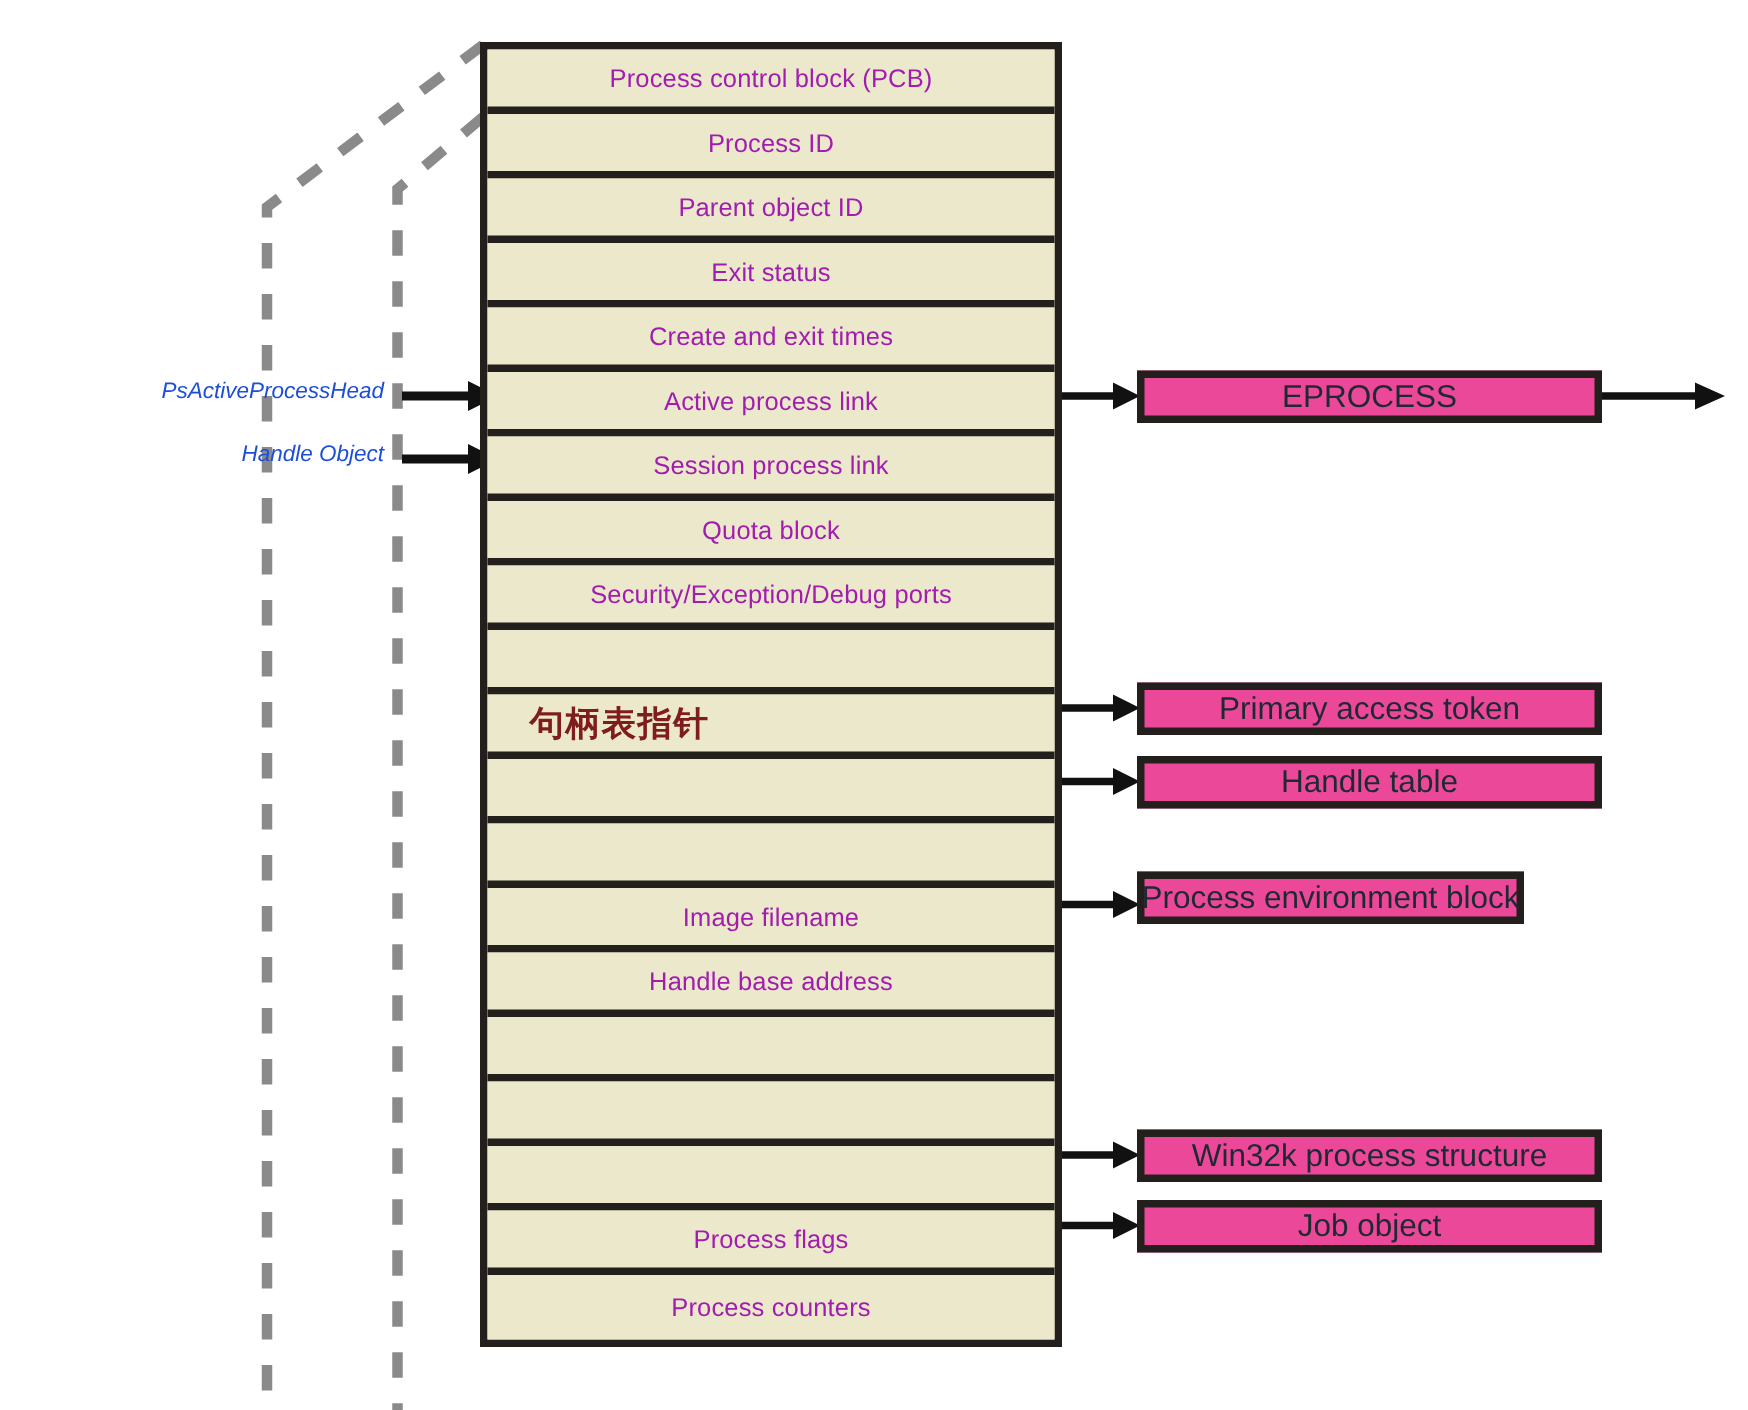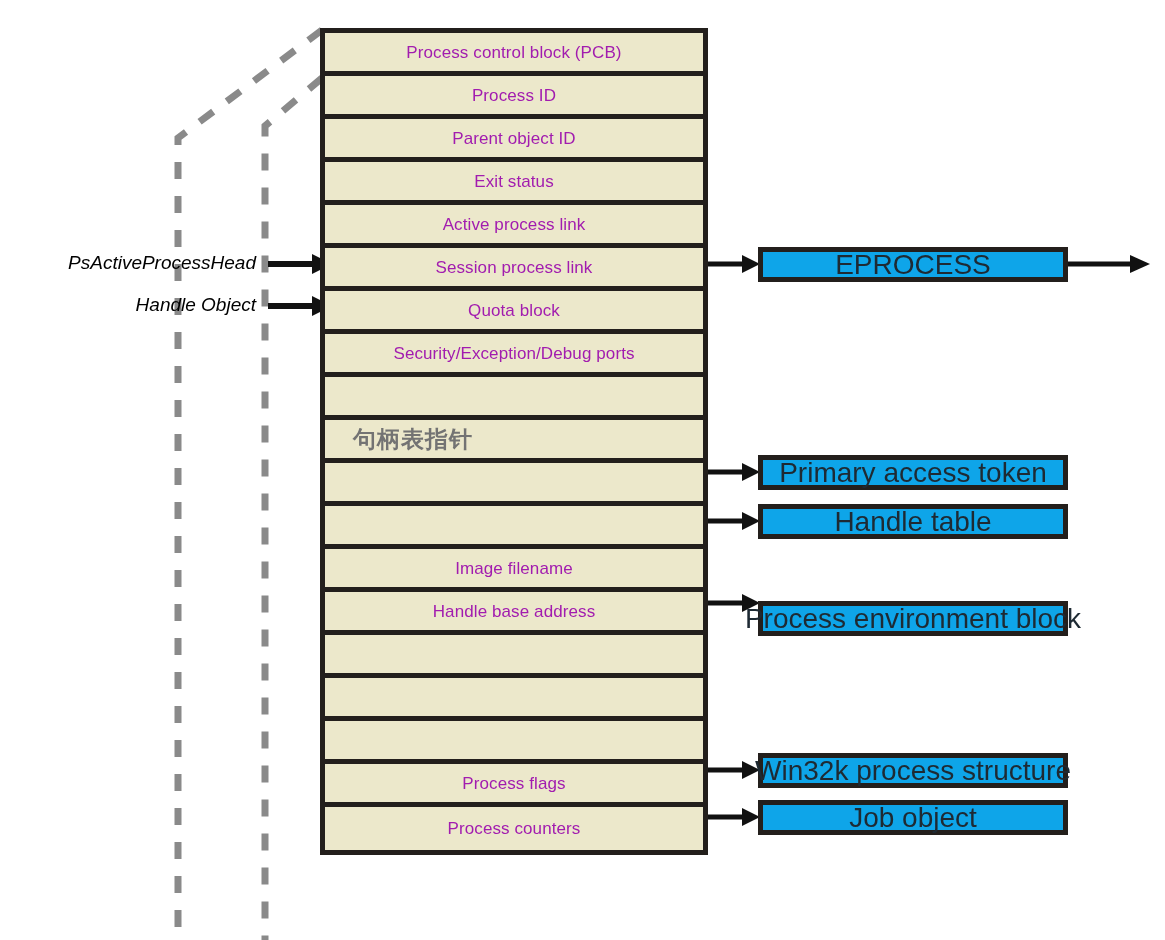--- a/index.html
+++ b/index.html
@@ -46,48 +46,48 @@
   }
   .pcb-row.last { border-bottom: none; }
   .pcb-row .row-label {
     font-size: 17px;
     line-height: 1;
     color: #a21caf;
     white-space: nowrap;
     letter-spacing: 0.1px;
   }
   .pcb-row .row-label.cjk {
-    color: #737373;
+    color: #7f1d1d;
     font-weight: bold;
     font-size: 23px;
     position: absolute;
     left: 28px;
     letter-spacing: 1px;
   }
 
   
   .side-box {
     position: absolute;
     box-sizing: border-box;
-    background: #0ea5e9;
+    background: #ec4899;
     border: 5px solid #231f1c;
     display: flex;
     align-items: center;
     justify-content: center;
-    font-size: 28px;
+    font-size: 21px;
     color: #1e2a33;
     white-space: nowrap;
   }
 
   
   .left-label {
     position: absolute;
     font-style: italic;
-    font-size: 19px;
-    color: #000000;
+    font-size: 15px;
+    color: #1d4ed8;
     white-space: nowrap;
     text-align: right;
   }
 
   svg.overlay {
     position: absolute;
     left: 0; top: 0;
     width: 1165px;
     height: 940px;
     pointer-events: none;
@@ -165,20 +165,23 @@
     <div class="pcb-row">
       <span class="row-label">Process ID</span>
     </div>
     <div class="pcb-row">
       <span class="row-label">Parent object ID</span>
     </div>
     <div class="pcb-row">
       <span class="row-label">Exit status</span>
     </div>
     <div class="pcb-row">
+      <span class="row-label">Create and exit times</span>
+    </div>
+    <div class="pcb-row">
       <span class="row-label">Active process link</span>
     </div>
     <div class="pcb-row">
       <span class="row-label">Session process link</span>
     </div>
     <div class="pcb-row">
       <span class="row-label">Quota block</span>
     </div>
     <div class="pcb-row">
       <span class="row-label">Security/Exception/Debug ports</span>
@@ -220,21 +223,21 @@
 
   <div class="side-box" style="left:758px; top:247px; width:310px; height:35px;">
     <span>EPROCESS</span>
   </div>
   <div class="side-box" style="left:758px; top:455px; width:310px; height:35px;">
     <span>Primary access token</span>
   </div>
   <div class="side-box" style="left:758px; top:504px; width:310px; height:35px;">
     <span>Handle table</span>
   </div>
-  <div class="side-box" style="left:758px; top:601px; width:310px; height:35px;">
+  <div class="side-box" style="left:758px; top:581px; width:258px; height:35px;">
     <span>Process environment block</span>
   </div>
   <div class="side-box" style="left:758px; top:753px; width:310px; height:35px;">
     <span>Win32k process structure</span>
   </div>
   <div class="side-box" style="left:758px; top:800px; width:310px; height:35px;">
     <span>Job object</span>
   </div>
 
 </div>

